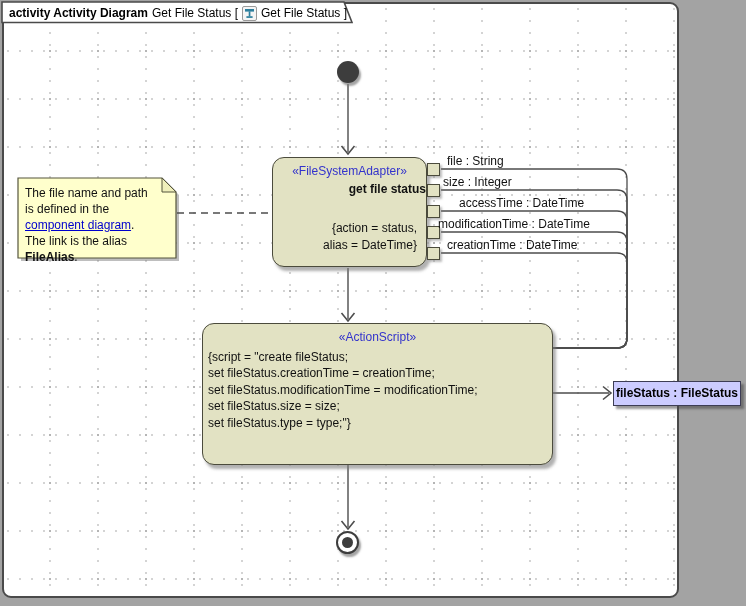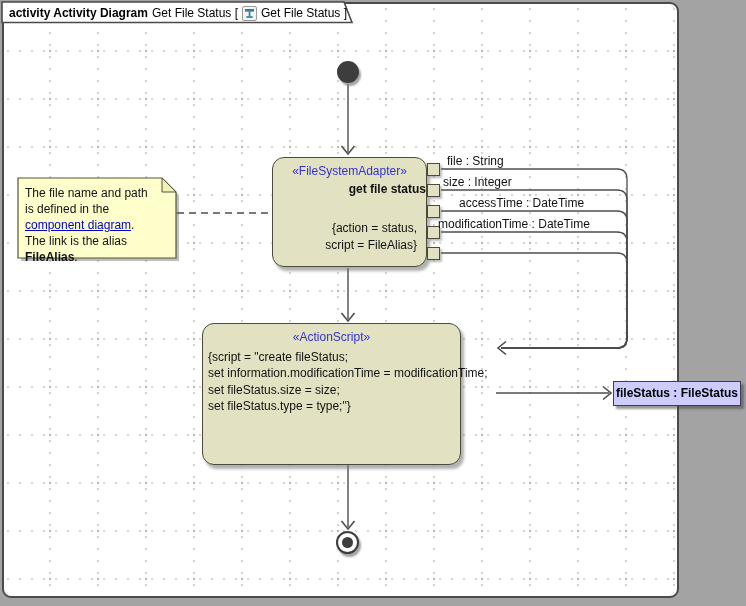--- a/index.html
+++ b/index.html
@@ -138,44 +138,46 @@
     <span>Get File Status ]</span>
   </div>
 
   <div id="start-node"></div>
 
   <div class="node" style="left:272px;top:157px;width:155px;height:110px;">
     <div class="stereo">«FileSystemAdapter»</div>
     <div class="node-name">get file status</div>
     <div class="tags">
       <div>{action = status,</div>
-      <div>script = FileAlias}</div>
+      <div>alias = DateTime}</div>
     </div>
   </div>
 
   <div class="pin" style="left:427px;top:163px;"></div>
   <div class="pin" style="left:427px;top:184px;"></div>
   <div class="pin" style="left:427px;top:205px;"></div>
   <div class="pin" style="left:427px;top:226px;"></div>
   <div class="pin" style="left:427px;top:247px;"></div>
 
   <div class="flowlabel" style="left:447px;top:154px;">file : String</div>
   <div class="flowlabel" style="left:443px;top:175px;">size : Integer</div>
   <div class="flowlabel" style="left:447px;top:196px;margin-left:12px;">accessTime : DateTime</div>
   <div class="flowlabel" style="left:427px;top:217px;margin-left:11px;">modificationTime : DateTime</div>
+  <div class="flowlabel" style="left:447px;top:238px;">creationTime : DateTime</div>
 
   <div id="note-text">
     <span>The file name and path is defined in the </span><a href="#">component diagram</a><span>. The link is the alias </span><span class="bold">FileAlias</span><span>.</span>
   </div>
 
-  <div class="node" style="left:202px;top:323px;width:259px;height:142px;">
+  <div class="node" style="left:202px;top:323px;width:351px;height:142px;">
     <div class="stereo">«ActionScript»</div>
     <div class="script">
       <div>{script = "create fileStatus;</div>
-      <div>set information.modificationTime = modificationTime;</div>
+      <div>set fileStatus.creationTime = creationTime;</div>
+      <div>set fileStatus.modificationTime = modificationTime;</div>
       <div>set fileStatus.size = size;</div>
       <div>set fileStatus.type = type;"}</div>
     </div>
   </div>
 
   <div id="filestatus-box">fileStatus : FileStatus</div>
 
   <div id="final-node">
     <div class="dot"></div>
   </div>

